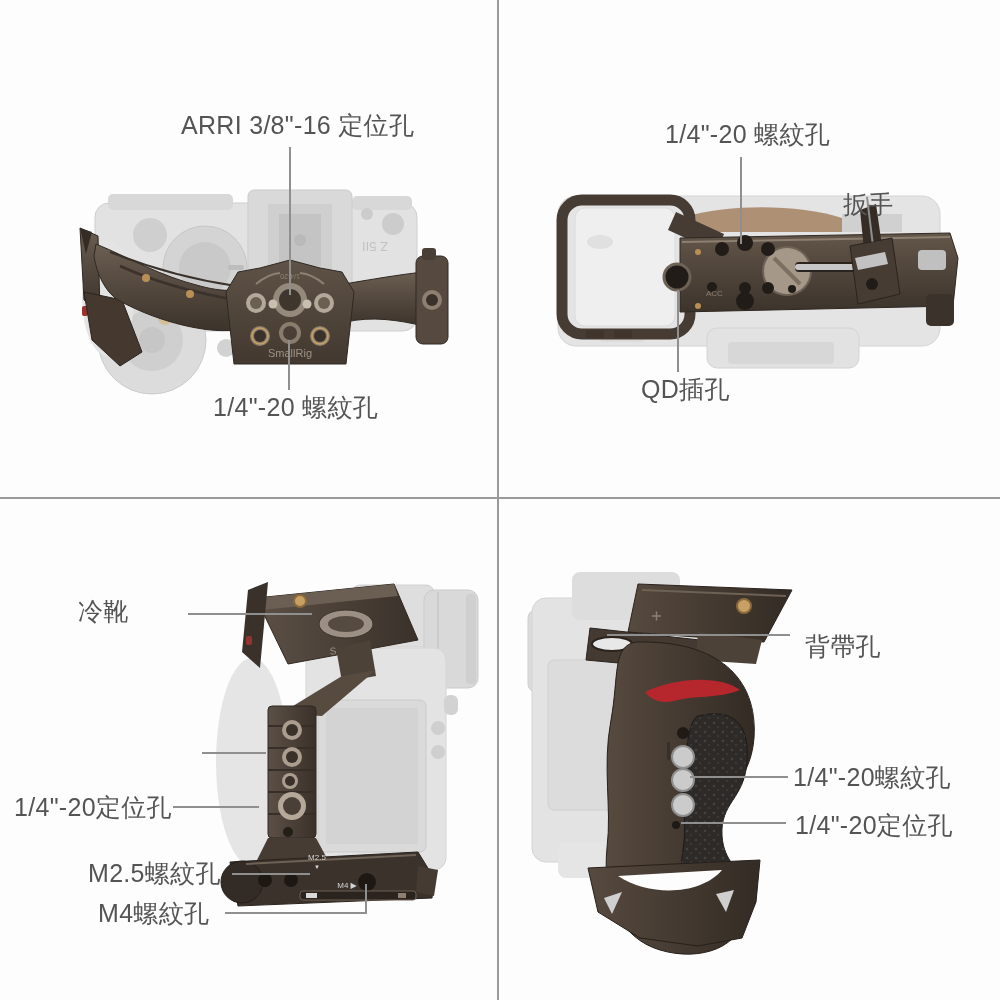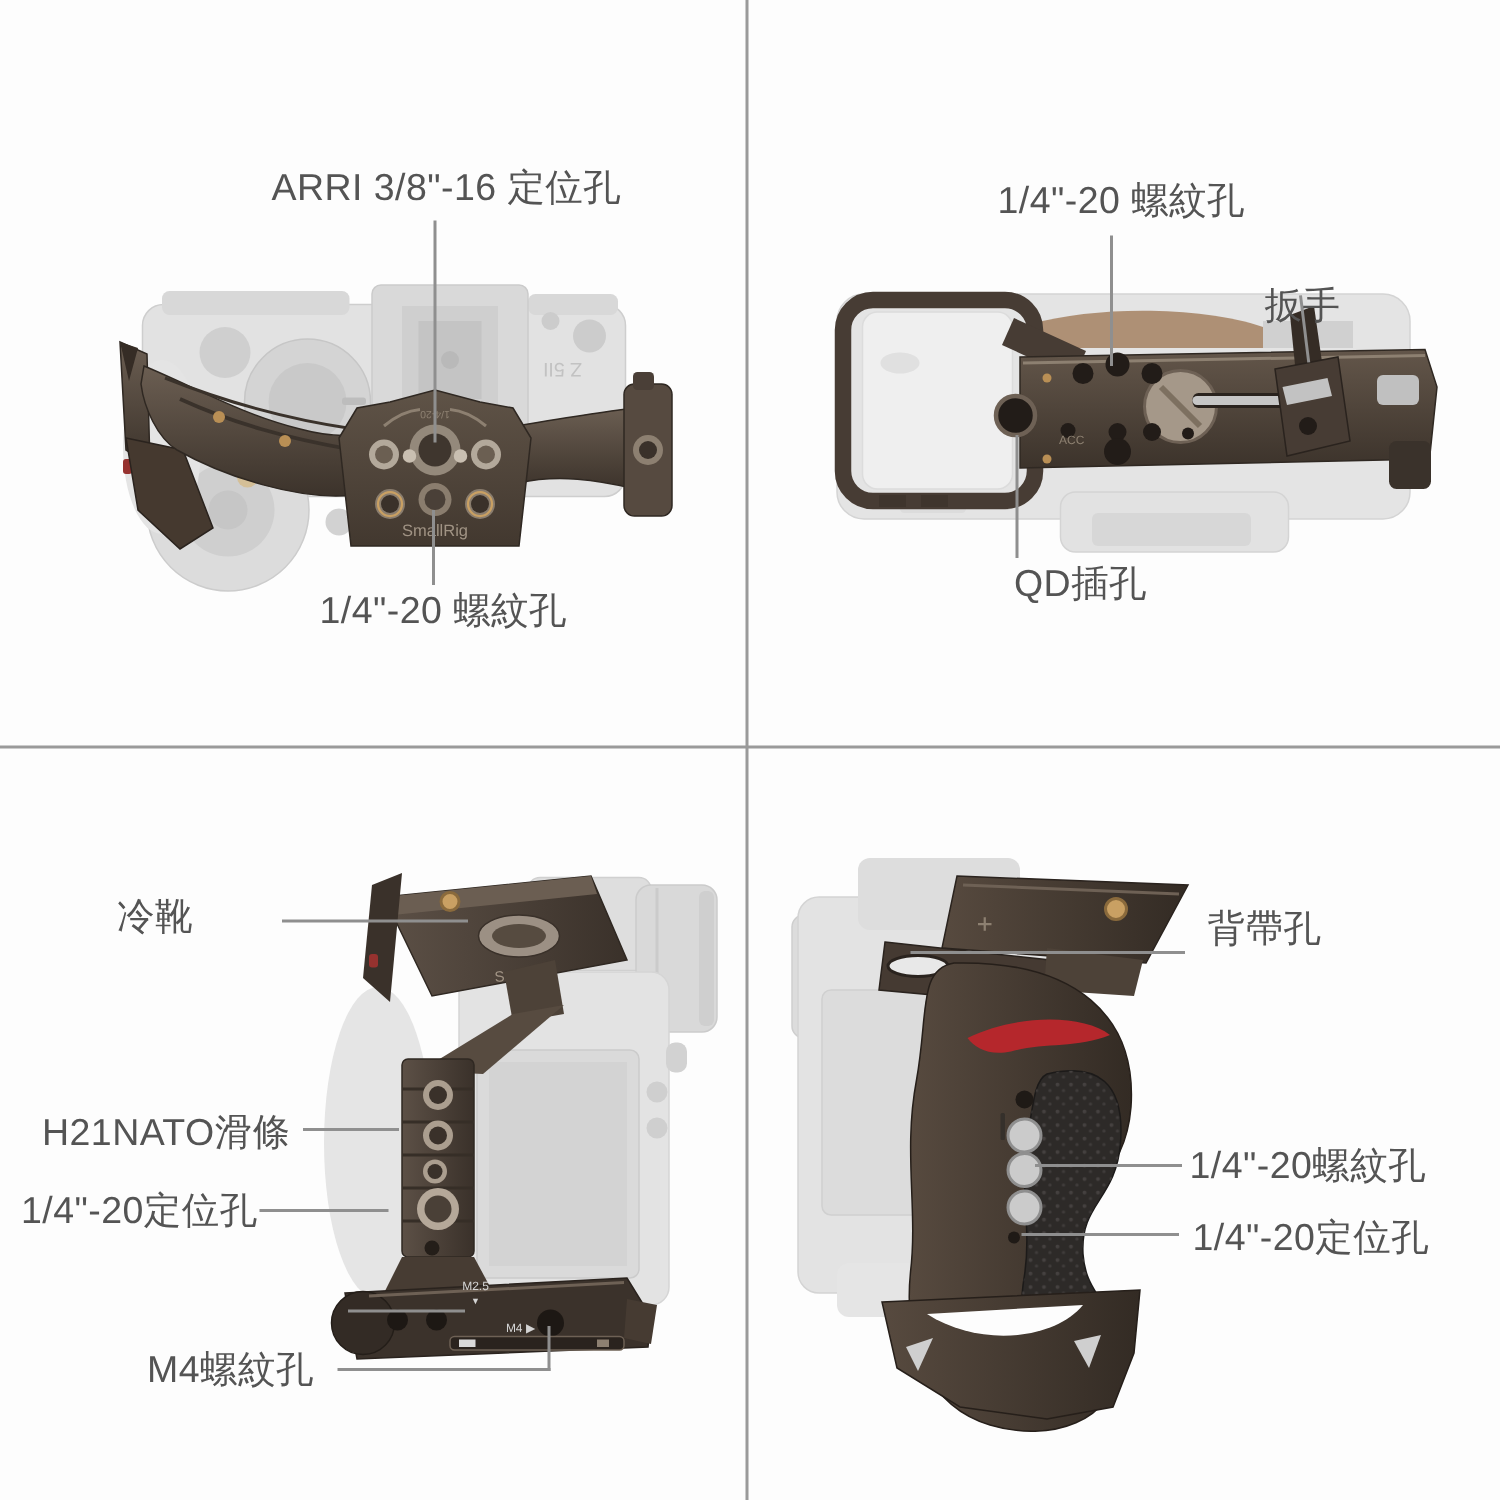--- a/index.html
+++ b/index.html
@@ -274,24 +274,24 @@
   <div class="leader lv" style="left:365px;top:884px;height:30px"></div>
   <div class="leader lh" style="left:607px;top:634px;width:183px"></div>
   <div class="leader lh" style="left:690px;top:776px;width:98px"></div>
   <div class="leader lh" style="left:681px;top:822px;width:105px"></div>
 
   <div class="lbl" style="left:181px;top:110px">ARRI 3/8"-16 定位孔</div>
   <div class="lbl" style="left:213px;top:392px">1/4"-20 螺紋孔</div>
 
   <div class="lbl" style="left:665px;top:119px">1/4"-20 螺紋孔</div>
   <div class="lbl" style="left:843px;top:189px">扳手</div>
-  <div class="lbl" style="left:676px;top:374px">QD插孔</div>
+  <div class="lbl" style="left:641px;top:374px">QD插孔</div>
 
   <div class="lbl" style="left:78px;top:596px">冷靴</div>
-  <div class="lbl" style="left:28px;top:740px">H21NATO滑條</div>
   <div class="lbl" style="left:14px;top:792px">1/4"-20定位孔</div>
+  <div class="lbl" style="left:88px;top:858px">M2.5螺紋孔</div>
   <div class="lbl" style="left:98px;top:898px">M4螺紋孔</div>
 
-  <div class="lbl" style="left:805px;top:604px">背帶孔</div>
+  <div class="lbl" style="left:805px;top:631px">背帶孔</div>
   <div class="lbl" style="left:793px;top:762px">1/4"-20螺紋孔</div>
   <div class="lbl" style="left:795px;top:810px">1/4"-20定位孔</div>
 
 </div>
 
 </body></html>

